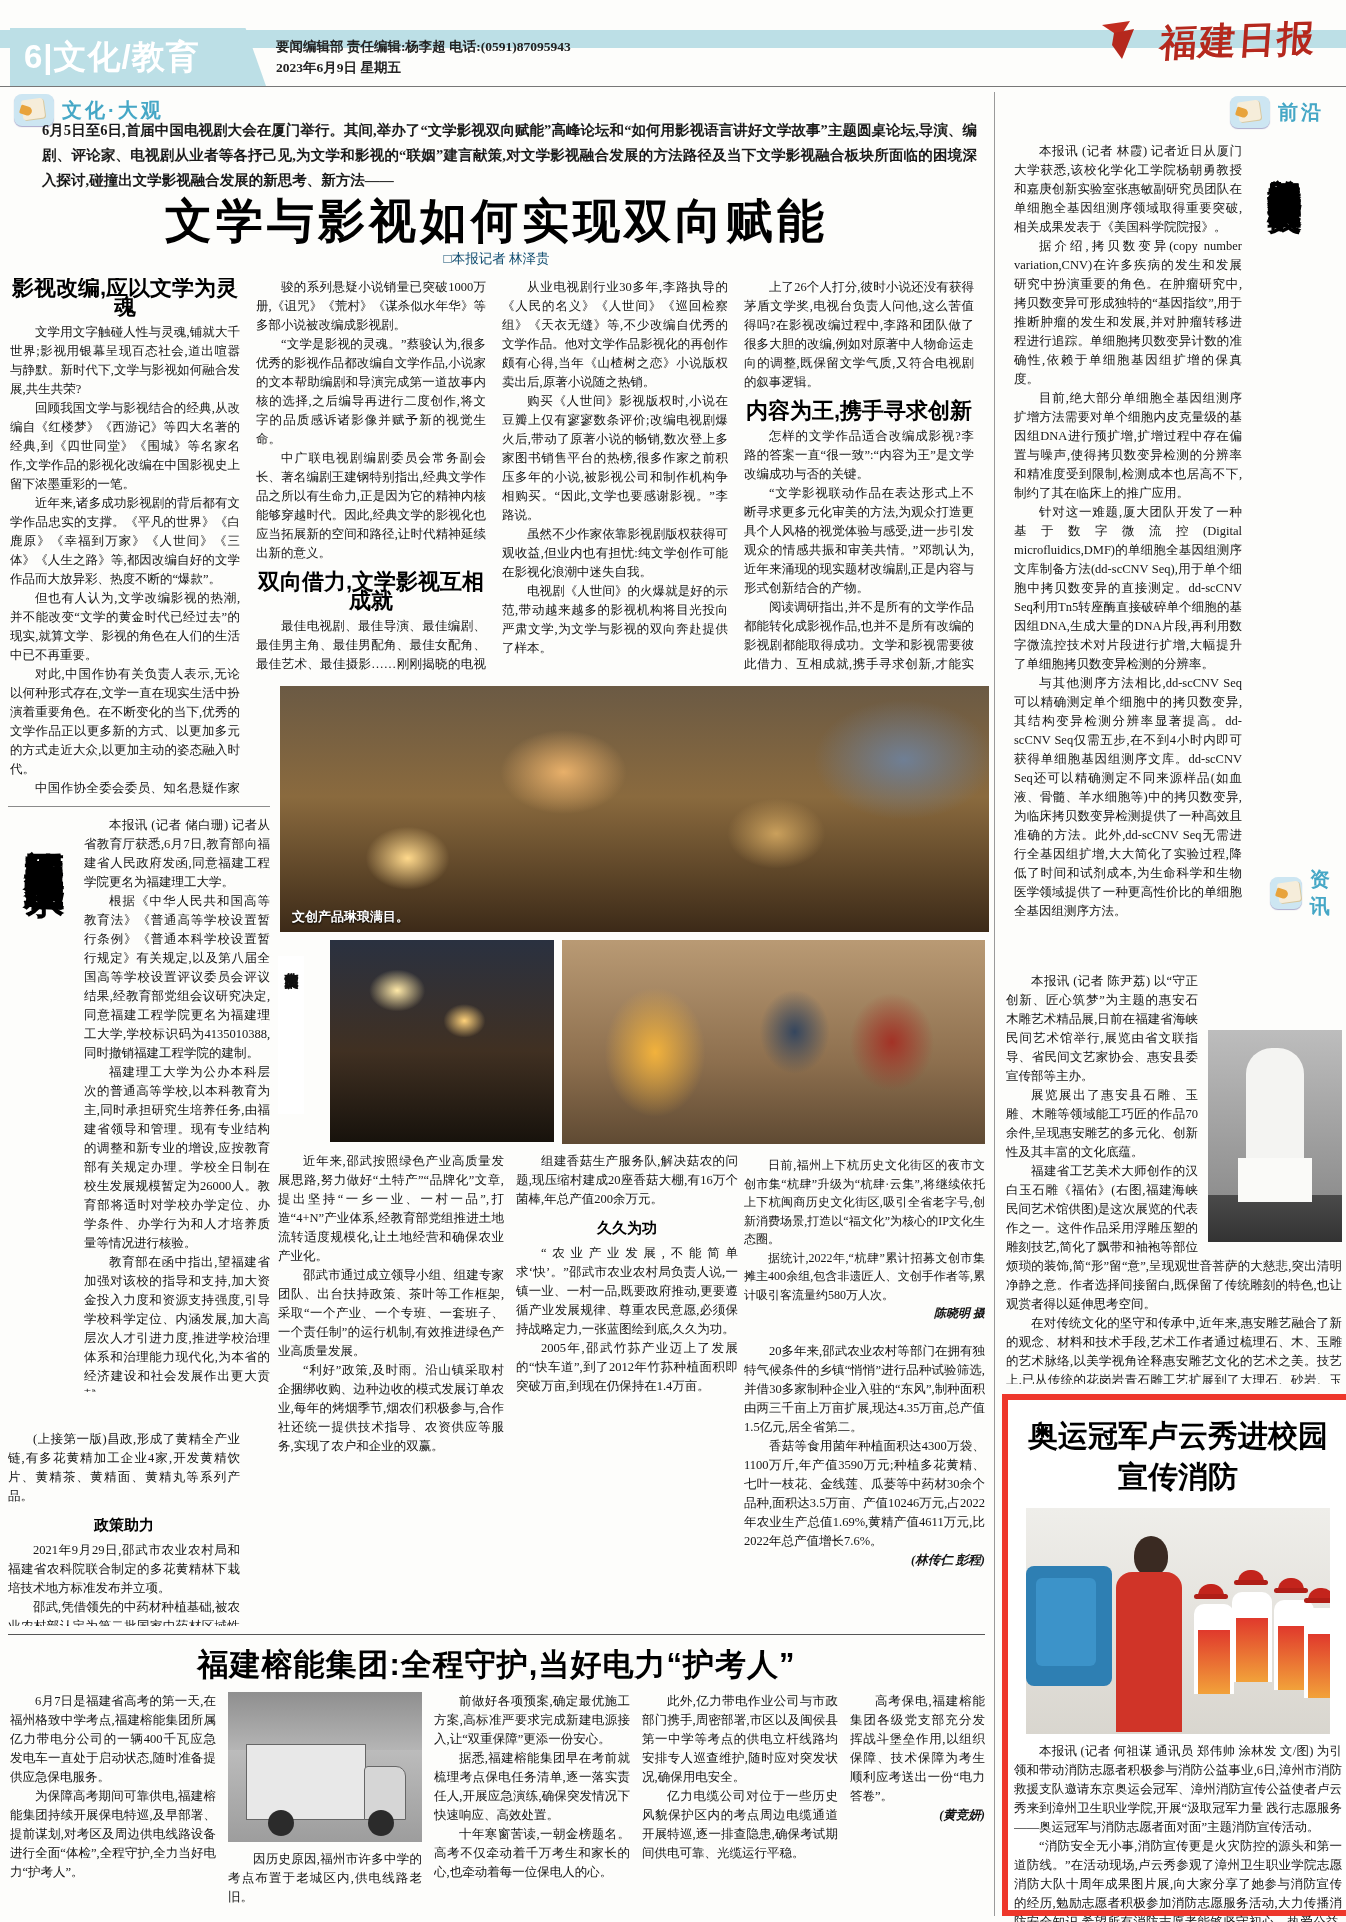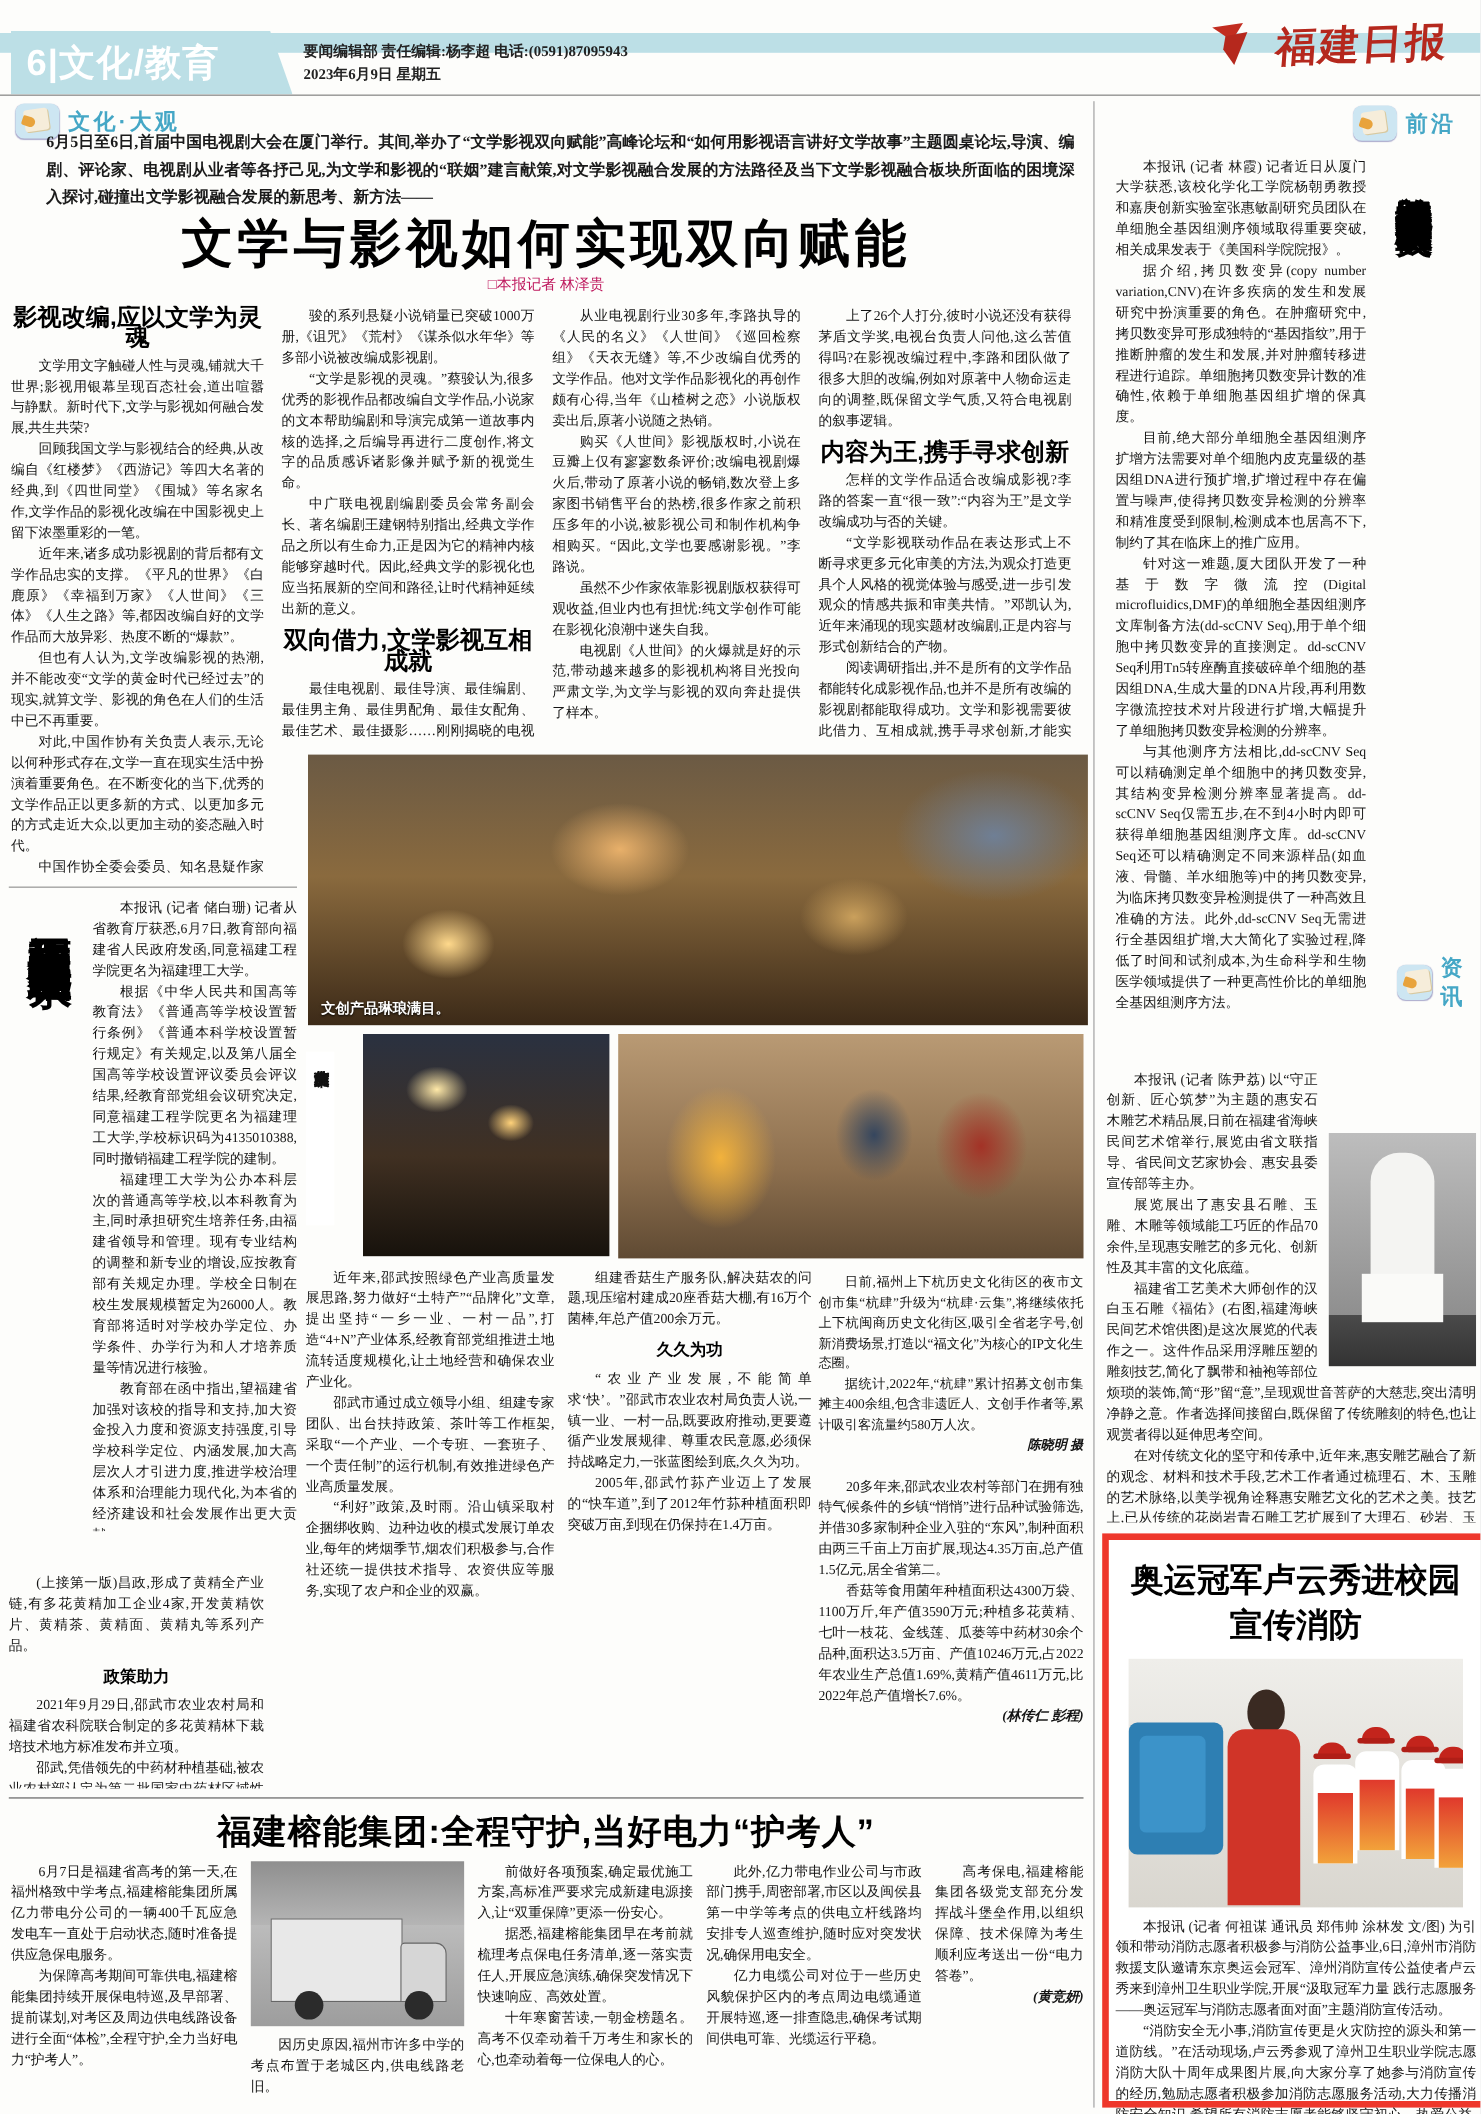--- a/index.html
+++ b/index.html
@@ -27,21 +27,21 @@
   .badge .bt{color:#45a7c6;font-size:20px;font-weight:bold;letter-spacing:3px;
              font-family:"Liberation Sans","DejaVu Sans",sans-serif;}
   
   .col{position:absolute;overflow:hidden;text-align:justify;font-size:12.5px;line-height:19px;color:#141414;}
   .col p{margin:0;text-indent:2em;}
   .subhead{font-weight:bold;font-size:22px;text-align:center;text-indent:0 !important;
            margin:9px 0 7px !important;font-family:"Liberation Sans","DejaVu Sans",sans-serif;color:#000;}
   .intro{position:absolute;font-size:14.5px;line-height:25px;font-weight:bold;text-align:justify;color:#1a1a1a;}
   .mainhead{position:absolute;text-align:center;font-family:"Liberation Sans","DejaVu Sans",sans-serif;
             font-weight:900;font-size:47px;letter-spacing:4px;color:#000;}
-  .byline{position:absolute;text-align:center;font-size:13.5px;color:#be185d;}
+  .byline{position:absolute;text-align:center;font-size:13.5px;color:#0c4a6e;}
   .vhead{position:absolute;writing-mode:vertical-rl;text-orientation:upright;font-weight:bold;color:#000;
          font-family:"DejaVu Serif","Liberation Serif",serif;}
   .serifhead{position:absolute;font-weight:bold;color:#000;text-align:center;font-family:"DejaVu Serif",serif;}
   
   .photo{position:absolute;overflow:hidden;}
   .ph-market{background:
      radial-gradient(60px 45px at 18% 70%,#ffd98c,rgba(255,217,140,0) 70%),
      radial-gradient(90px 60px at 40% 35%,#e8b06a,rgba(232,176,106,0) 70%),
      radial-gradient(70px 50px at 70% 60%,#caa05c,rgba(202,160,92,0) 70%),
      radial-gradient(120px 80px at 88% 30%,#6f7f95,rgba(111,127,149,0) 75%),

